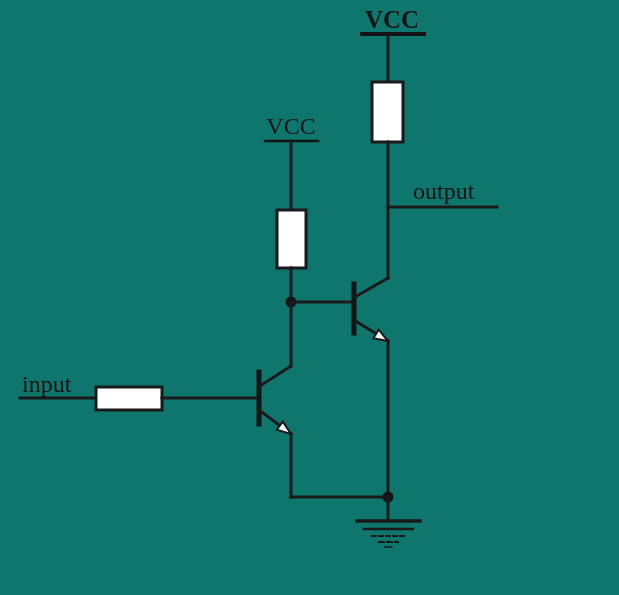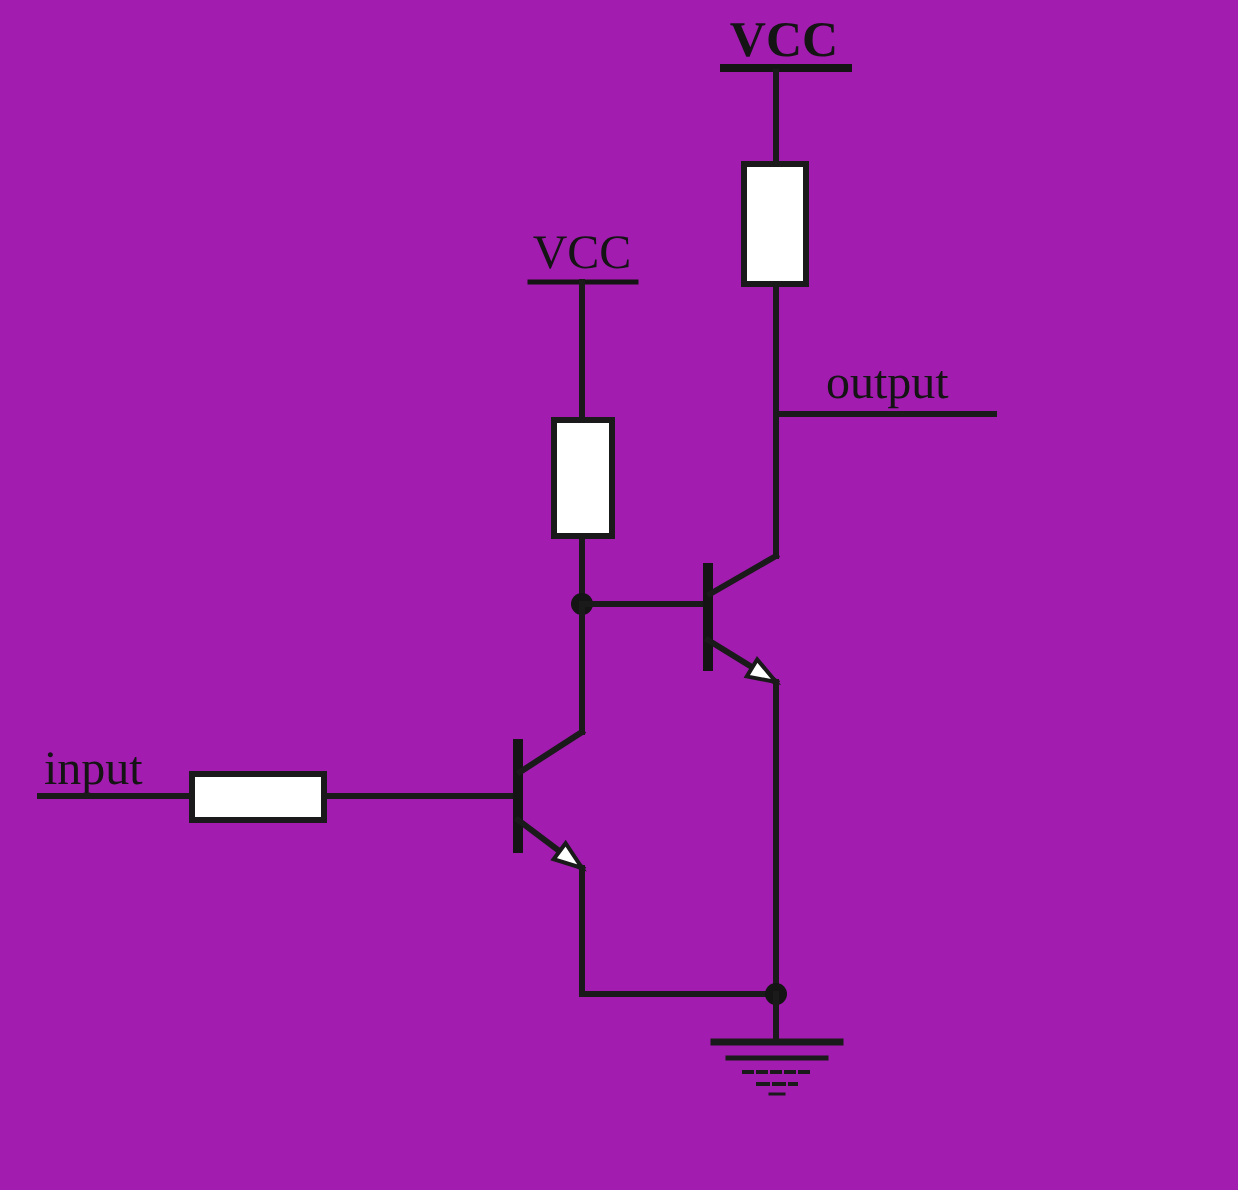--- a/index.html
+++ b/index.html
@@ -4,21 +4,21 @@
 <style>
   html, body {
     margin: 0;
     padding: 0;
     background: #ffffff;
   }
   .stage {
     position: relative;
     width: 619px;
     height: 595px;
-    background: #a21caf;
+    background: #0f766e;
     overflow: hidden;
     font-family: "Liberation Serif", serif;
   }
   svg text {
     font-family: "Liberation Serif", serif;
     fill: #141414;
   }
   .lbl {
     font-size: 24px;
   }

